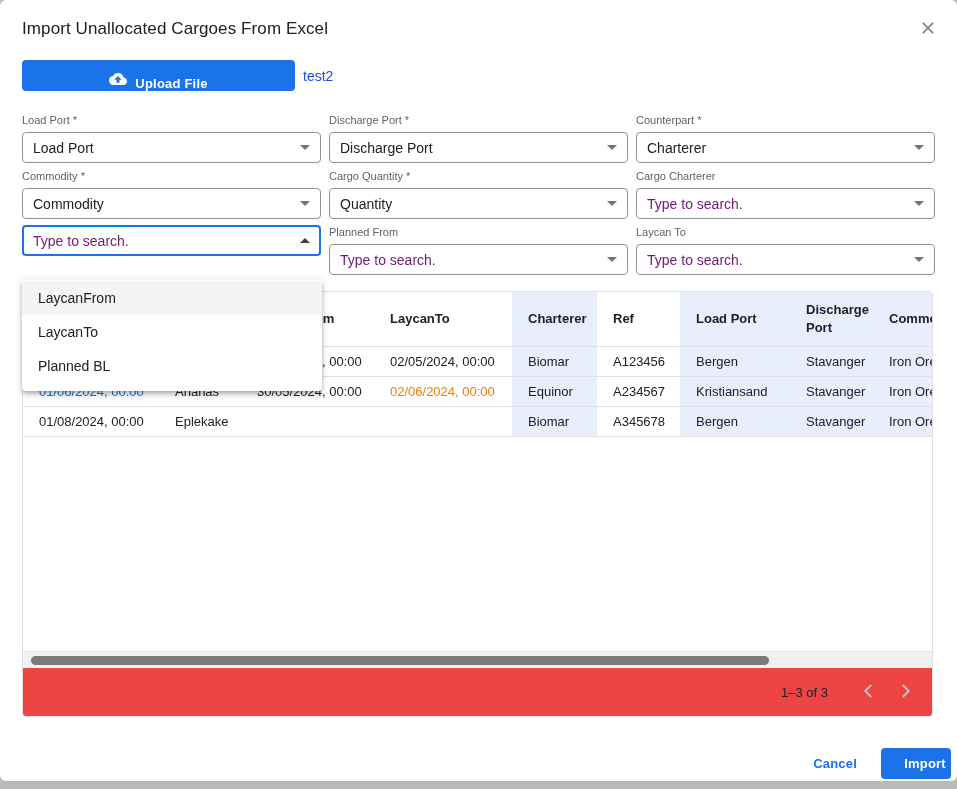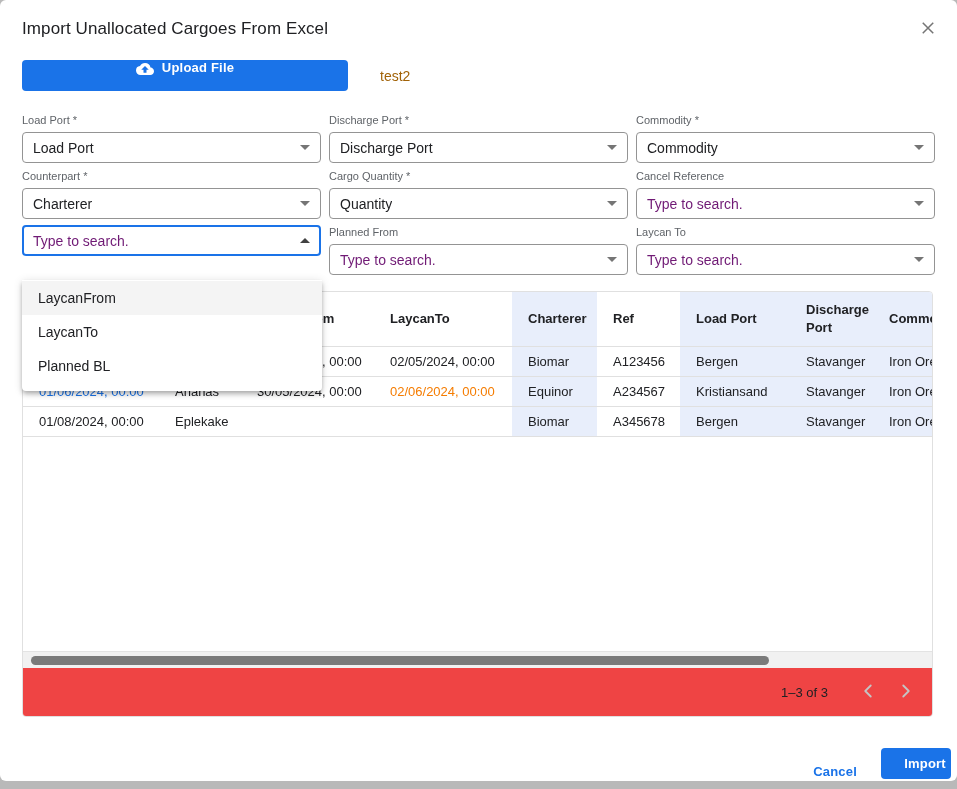--- a/index.html
+++ b/index.html
@@ -9,24 +9,24 @@
     background:#fff; border-radius:6px; overflow:visible; }
 
   
   .dlg-header { padding:19px 22px 0 22px; position:relative; }
   .dlg-title { font-size:17px; font-weight:500; color:#202124; letter-spacing:.1px; }
   .close-btn { position:absolute; right:17px; top:17px; width:24px; height:24px;
     display:flex; align-items:center; justify-content:center; cursor:pointer; background:none; border:none; }
 
   
   .upload-row { margin:21px 22px 0 22px; display:flex; align-items:center; }
-  .upload-btn { width:326px; height:31px; background:#1a73e8; border:none; border-radius:4px;
+  .upload-btn { width:273px; height:31px; background:#1a73e8; border:none; border-radius:4px;
     color:#fff; font-size:13px; font-weight:bold; letter-spacing:.2px;
-    display:flex; align-items:flex-start; justify-content:center; gap:8px; cursor:pointer; }
-  .file-name { margin-left:32px; font-size:14px; color:#a16207; }
+    display:flex; align-items:flex-end; justify-content:center; gap:8px; cursor:pointer; }
+  .file-name { margin-left:8px; font-size:14px; color:#1d4ed8; }
 
   
   .form-grid { margin:22px 22px 0 22px; display:grid;
     grid-template-columns:repeat(3,1fr); column-gap:8px; row-gap:6px; }
   .f-label { font-size:11px; color:#5f6368; line-height:15px; margin-bottom:4px; }
   .f-label.accent { color:#1a73e8; }
   .field { height:31px; border:1px solid #949494; border-radius:4px; background:#fff;
     display:flex; align-items:center; justify-content:space-between; padding:0 10px; cursor:pointer; }
   .field.focused { border:2px solid #1a73e8; padding:0 9px; }
   .f-value { font-size:14px; color:#202124; white-space:nowrap; overflow:hidden; }
@@ -64,21 +64,21 @@
 
   .pagination { height:48px; display:flex; align-items:center; justify-content:flex-end;
     padding-right:10px; background:#ef4444; }
   .page-range { font-size:13px; color:#202124; margin-right:28px; }
   .pg-btn { width:24px; height:24px; background:none; border:none; display:flex;
     align-items:center; justify-content:center; margin-right:14px; cursor:default; }
   .pg-btn:last-child { margin-right:4px; }
 
   
   .dlg-footer { position:absolute; right:6px; bottom:2px; height:31px;
-    display:flex; align-items:flex-end; }
+    display:flex; align-items:center; }
   .cancel-btn { background:none; border:none; color:#1a73e8; font-size:13px;
     font-weight:bold; letter-spacing:.2px; margin-right:24px; cursor:pointer; }
   .import-btn { width:70px; height:31px; background:#1a73e8; border:none; border-radius:4px;
     color:#fff; font-size:13px; font-weight:bold; letter-spacing:.2px; cursor:pointer;padding-left:18px; }
 </style>
 </head>
 <body>
 
 <div class="modal">
 
@@ -114,42 +114,42 @@
         </div>
       </div>
       <div>
         <div class="f-label">Discharge Port *</div>
         <div class="field">
           <span class="f-value">Discharge Port</span>
           <span class="caret-down"></span>
         </div>
       </div>
       <div>
+        <div class="f-label">Counterpart *</div>
+        <div class="field">
+          <span class="f-value">Charterer</span>
+          <span class="caret-down"></span>
+        </div>
+      </div>
+      <div>
         <div class="f-label">Commodity *</div>
         <div class="field">
           <span class="f-value">Commodity</span>
           <span class="caret-down"></span>
         </div>
       </div>
       <div>
-        <div class="f-label">Counterpart *</div>
-        <div class="field">
-          <span class="f-value">Charterer</span>
-          <span class="caret-down"></span>
-        </div>
-      </div>
-      <div>
         <div class="f-label">Cargo Quantity *</div>
         <div class="field">
           <span class="f-value">Quantity</span>
           <span class="caret-down"></span>
         </div>
       </div>
       <div>
-        <div class="f-label">Cancel Reference</div>
+        <div class="f-label">Cargo Charterer</div>
         <div class="field">
           <span class="f-value placeholder">Type to search.</span>
           <span class="caret-down"></span>
         </div>
       </div>
       <div>
         <div class="field focused">
           <span class="f-value placeholder">Type to search.</span>
           <span class="caret-up"></span>
         </div>

